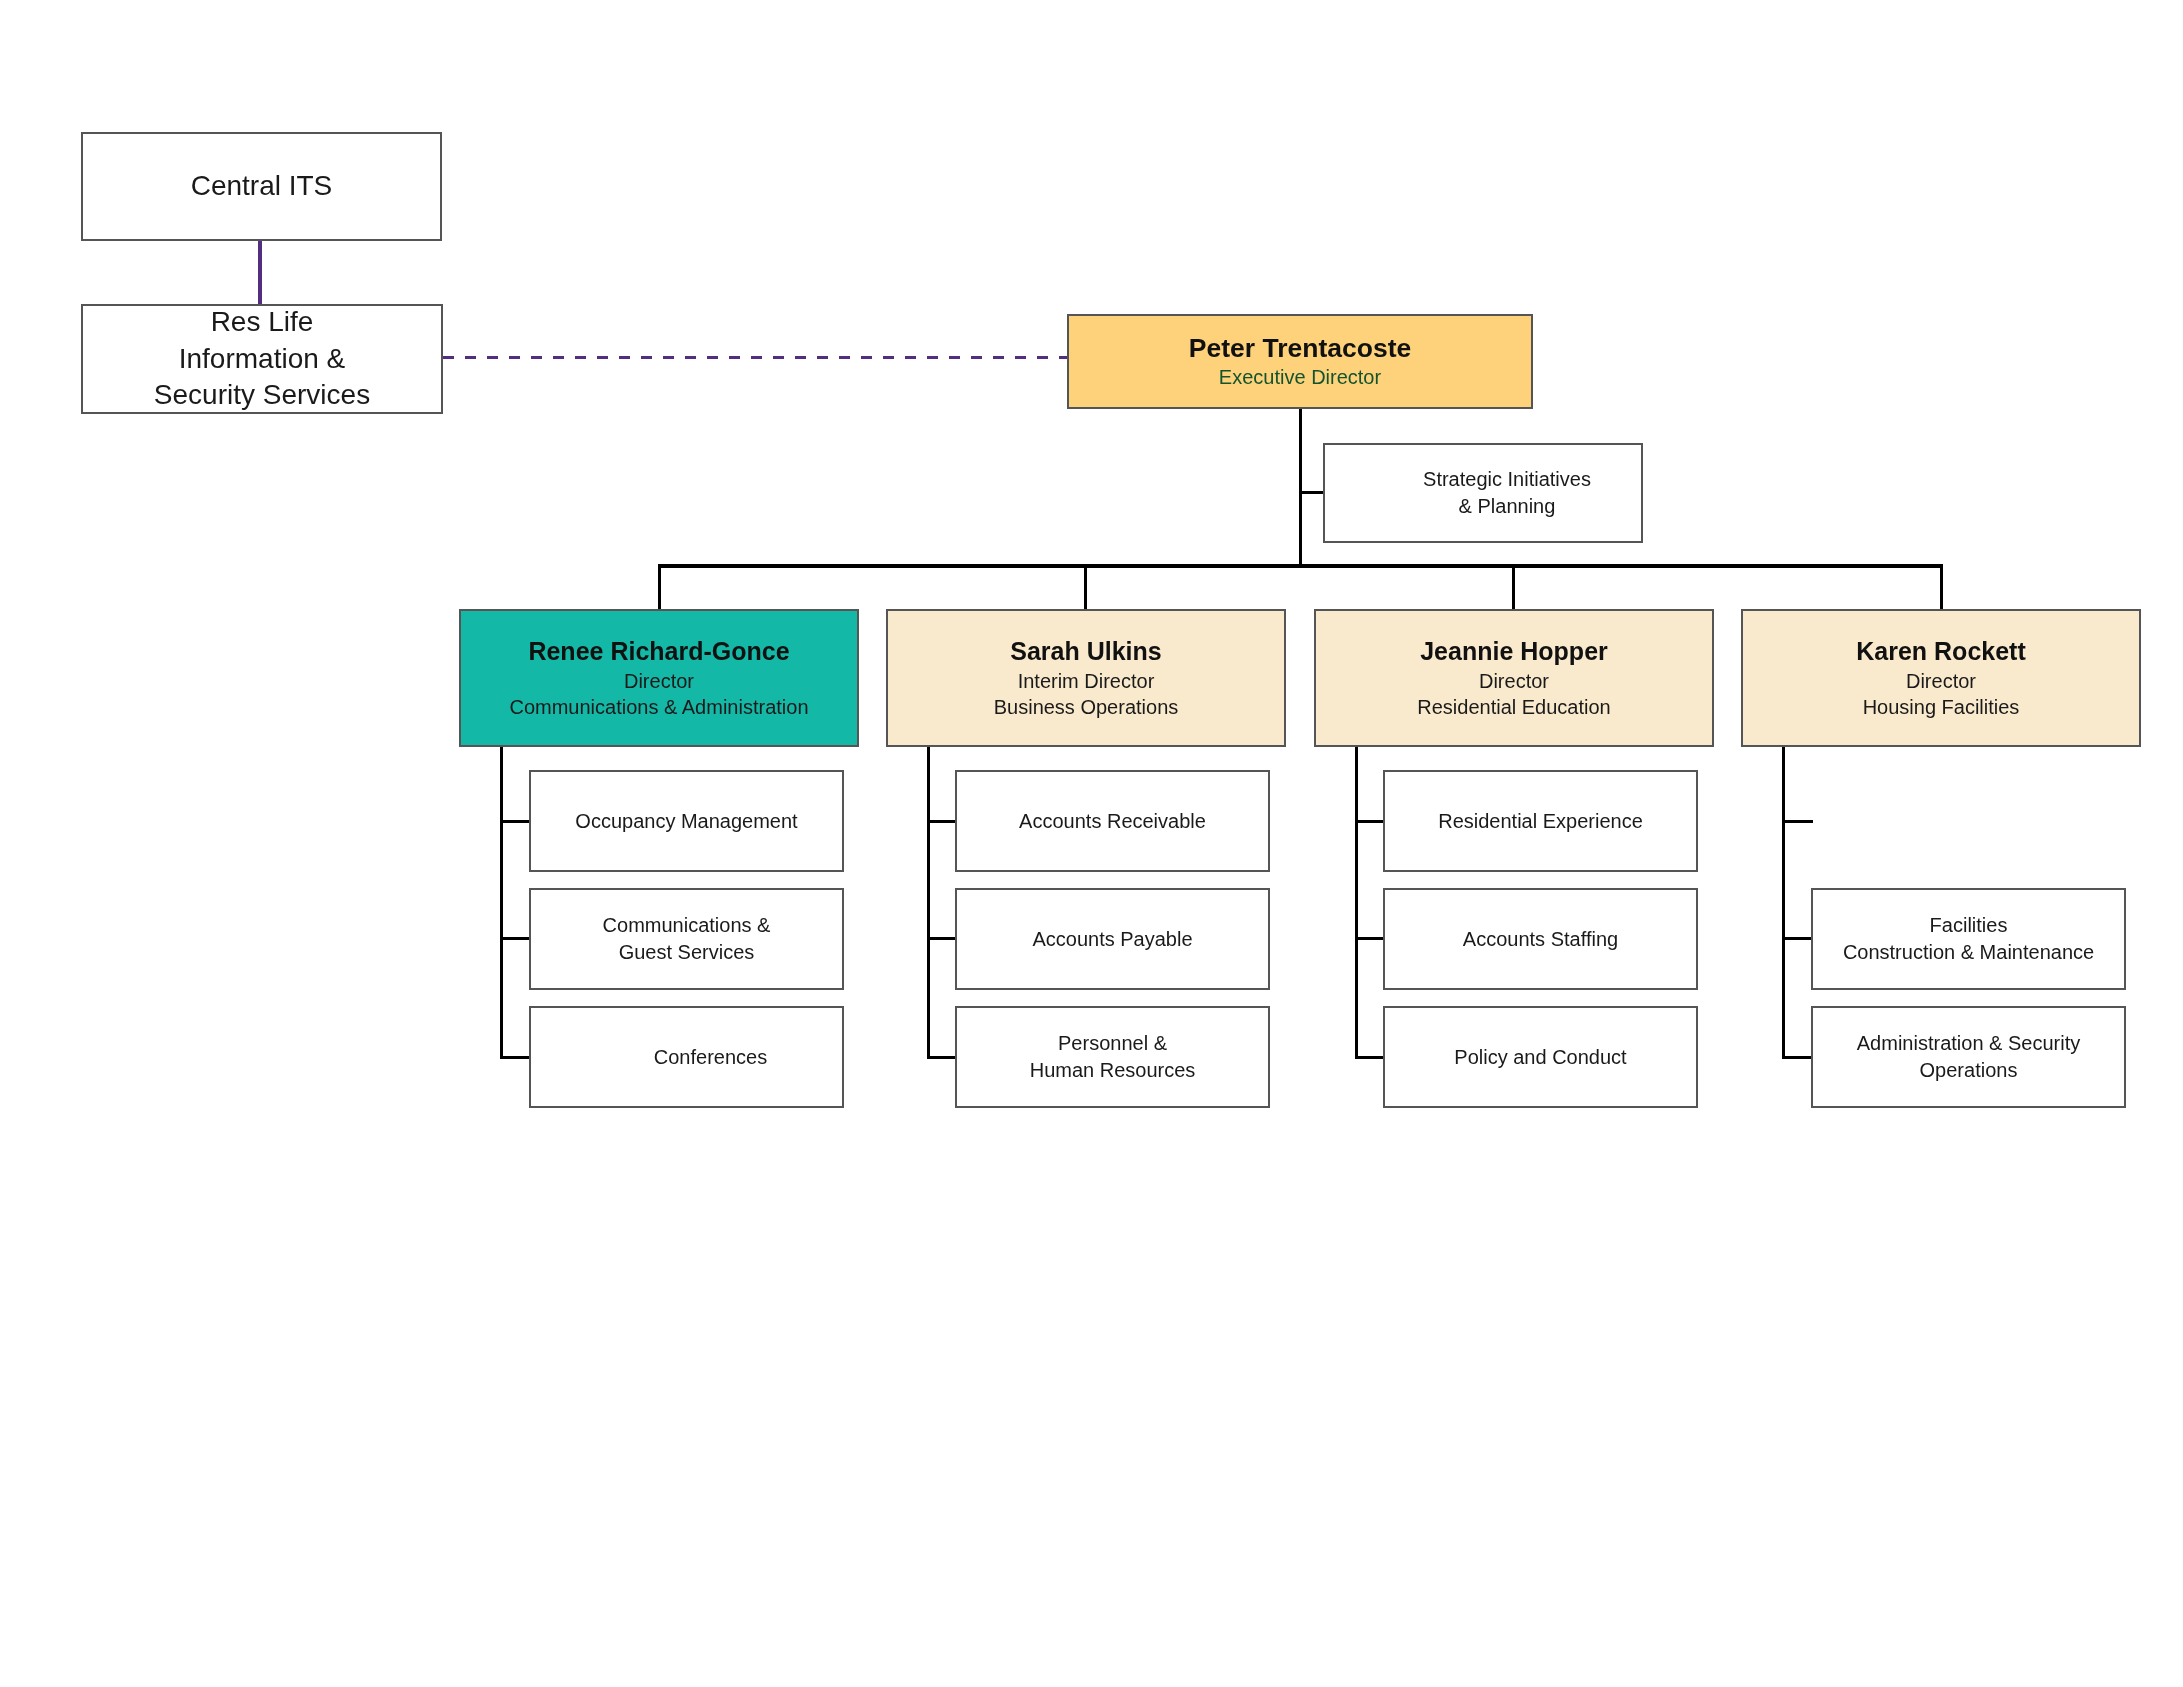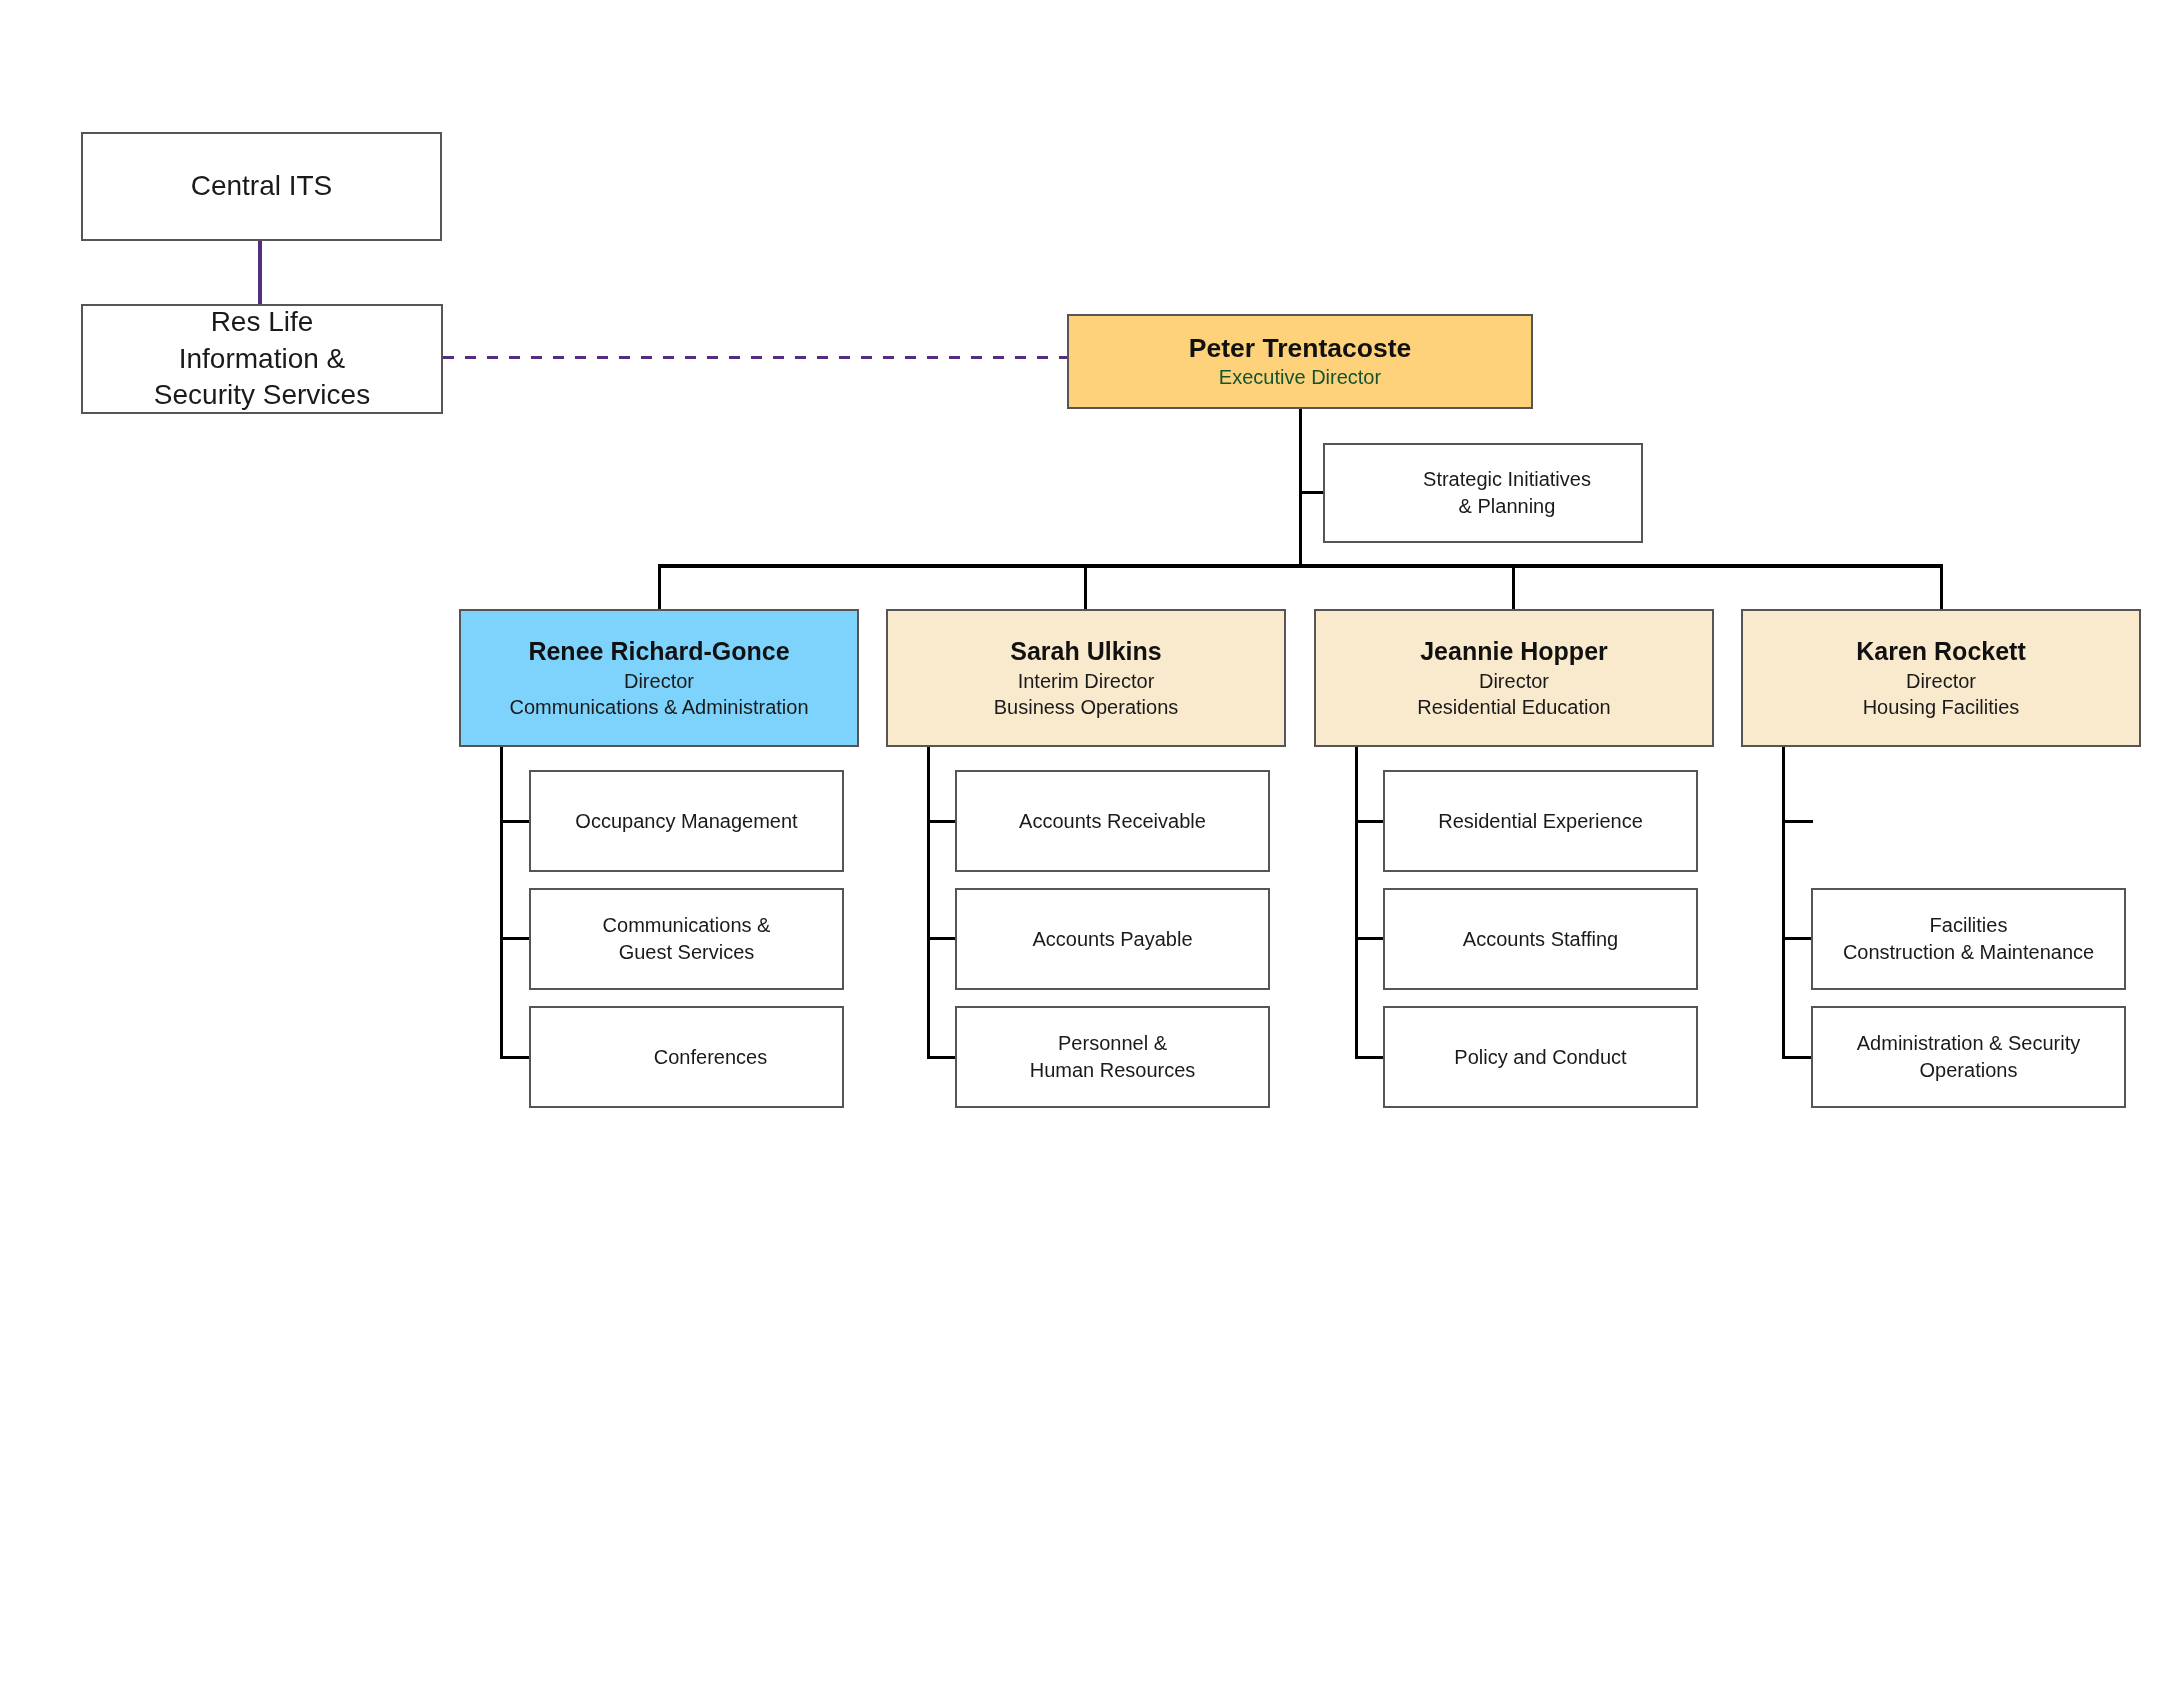--- a/index.html
+++ b/index.html
@@ -132,21 +132,21 @@
   <div class="box" style="left: 1067px; top: 314px; width: 466px; height: 95px; background-color: rgb(253, 210, 122);">
     <div class="exec-name">Peter Trentacoste</div>
     <div class="exec-sub">Executive Director</div>
   </div>
 
   <div class="box" style="left:1323px; top:443px; width:320px; height:100px;padding-left:48px;">
     <div class="txt-md multiline">Strategic Initiatives
 &amp; Planning</div>
   </div>
 
-  <div class="box" style="left: 459px; top: 609px; width: 400px; height: 138px; background-color: #7dd3fc;">
+  <div class="box" style="left: 459px; top: 609px; width: 400px; height: 138px; background-color: #14b8a6;">
     <div class="dir-name">Renee Richard-Gonce</div>
     <div class="dir-sub">Director</div>
     <div class="dir-sub">Communications &amp; Administration</div>
   </div>
   <div class="box" style="left:529px; top:770px; width:315px; height:102px;">
     <div class="txt-md multiline">Occupancy Management</div>
   </div>
   <div class="box" style="left:529px; top:888px; width:315px; height:102px;">
     <div class="txt-md multiline">Communications &amp;
 Guest Services</div>

